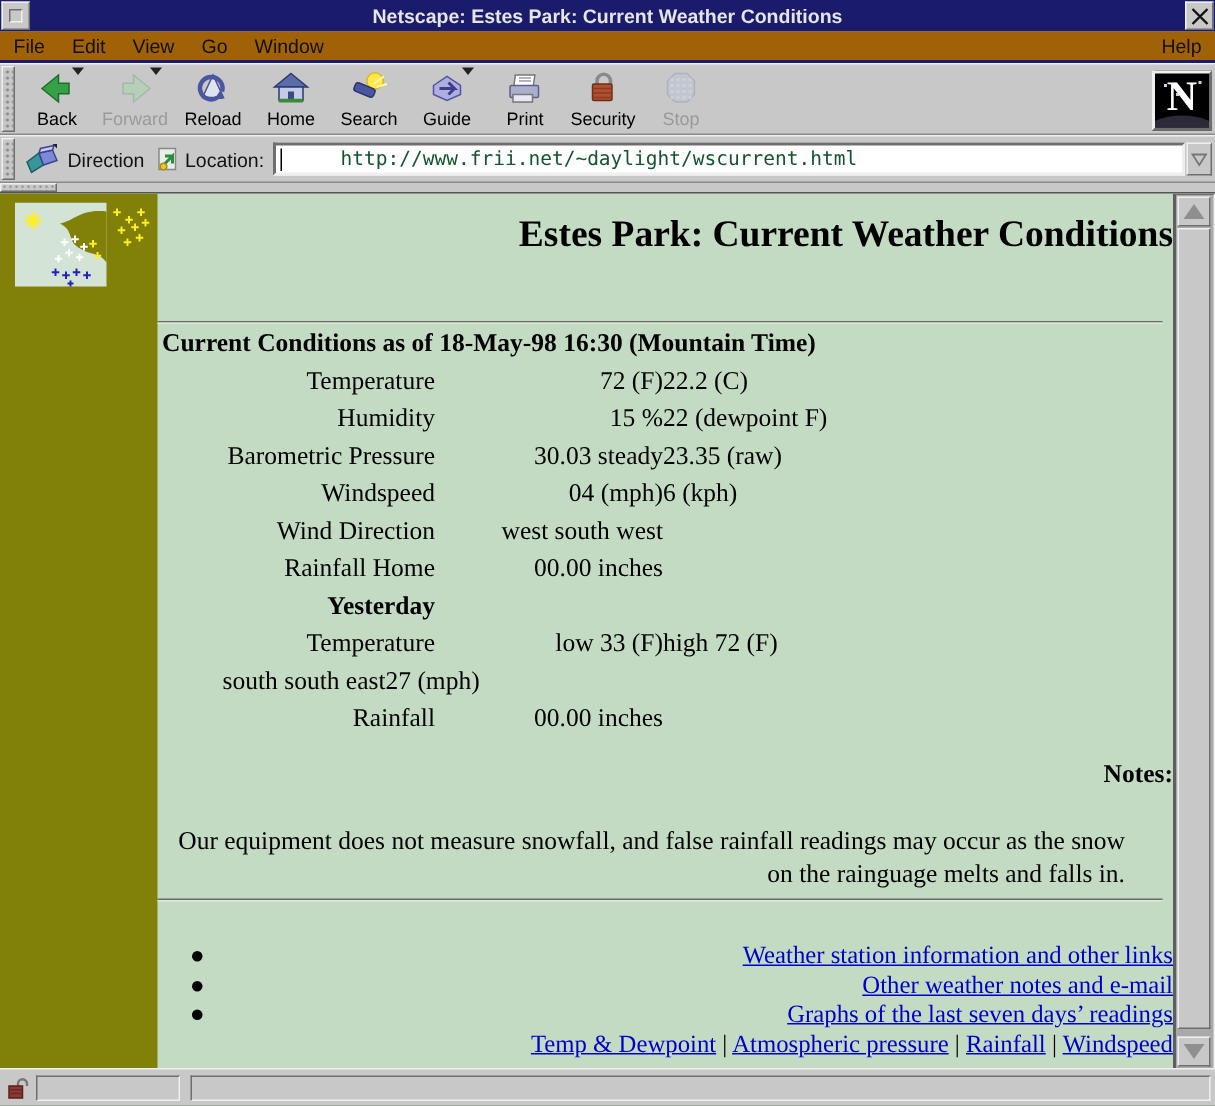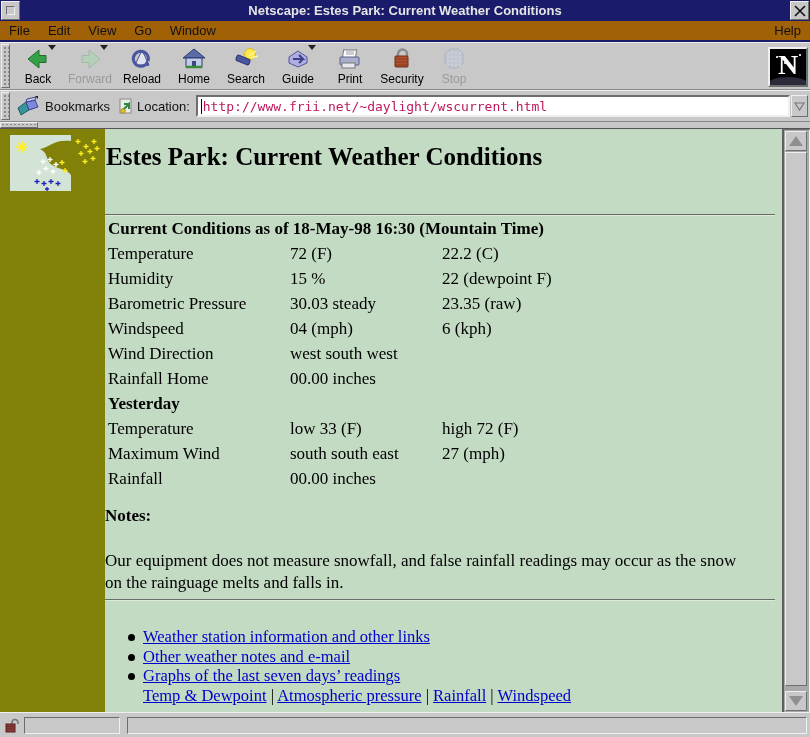--- a/index.html
+++ b/index.html
@@ -68,40 +68,40 @@
     background:#c8c8c8; border-top:1px solid #efefef; border-bottom:1px solid #8a8a8a;
     display:flex; align-items:center;
   }
   .locationbar .gripper { align-self:stretch; }
   .bm-btn { display:flex; align-items:center; gap:5px; padding:0 8px 0 4px; font-size:13px; color:#111; }
   .loc-label { display:flex; align-items:center; gap:4px; font-size:13px; color:#111; padding-right:6px; }
   .url-field {
     flex:1; height:22px; background:#fff; border:2px solid; border-color:#6e6e6e #efefef #efefef #6e6e6e;
     display:flex; align-items:center; padding:0 3px; overflow:hidden;
   }
-  .url-text { font-family:"DejaVu Sans Mono", monospace; font-size:13px; color:#be185d; white-space:nowrap; }
+  .url-text { font-family:"DejaVu Sans Mono", monospace; font-size:13px; color:#14532d; white-space:nowrap;margin-left:38px; }
   .caret { display:inline-block; width:1px; height:15px; background:#000; margin-right:1px; }
   .url-dd {
     width:17px; height:22px; margin:0 2px 0 1px; background:#c8c8c8;
     border:1px solid; border-color:#efefef #6e6e6e #6e6e6e #efefef;
     display:flex; align-items:center; justify-content:center;
   }
   .collapsed-strip { position:absolute; top:122px; left:0; width:810px; height:6px; background:#c8c8c8; }
   .collapsed-tab { position:absolute; top:0; left:0; width:38px; height:6px;
     border:1px solid; border-color:#efefef #6e6e6e #6e6e6e #efefef;
     background-image: radial-gradient(#8a8a8a .8px, transparent 1px); background-size:4px 3px; }
   
   .content {
     position:absolute; top:128px; left:0; width:810px; height:584px;
     background:#c3dac3; overflow:hidden; border-top:1px solid #555;
     font-family:"Liberation Serif", serif; color:#000;
   }
   .sidebar { position:absolute; left:0; top:0; bottom:0; width:105px; background:#81810a; }
   .logo { position:absolute; left:10px; top:6px; }
-  .main { position:absolute; left:105px; top:0; width:677px; height:584px; }
+  .main { position:absolute; left:105px; top:0; width:677px; height:584px;text-align:right; }
   .main h1 { margin:13px 0 0 1px; font-size:25px; font-weight:bold; line-height:1.16; }
   hr.rule { border:0; border-top:1px solid #6a6a6a; border-bottom:1px solid #dcead8; height:0; width:670px; margin-left:0; }
   .rule1 { margin-top:43px; }
   .rule2 { margin-top:6px; }
   .wtable { font-size:17px; }
   .wrow { height:25px; display:flex; align-items:center; }
   .wlabel { width:185px; padding-left:3px; white-space:nowrap; flex-shrink:0; }
   .wlabel.bold { font-weight:bold; overflow:visible; }
   .wcol1 { width:152px; white-space:nowrap; flex-shrink:0; }
   .wcol2 { white-space:nowrap; }
@@ -274,21 +274,21 @@
 
   <div class="locationbar">
     <div class="gripper"></div>
     <div class="bm-btn">
       <svg width="24" height="20" viewBox="0 0 24 20">
         <path d="M2 12 L10 6 L13 14 L5 19 Z" fill="#37969b" stroke="#1e5c60"></path>
         <path d="M10 6 L19 4 L22 11 L13 14 Z" fill="#7d88d8" stroke="#3c4490"></path>
         <path d="M10 6 L11 3 L20 1 L19 4 Z" fill="#c6cdf2" stroke="#3c4490"></path>
         <path d="M19 0 l3 0 l0 3 z" fill="#222"></path>
       </svg>
-      <span>Bookmarks</span>
+      <span>Direction</span>
     </div>
     <div class="loc-label">
       <svg width="15" height="16" viewBox="0 0 15 16">
         <rect x="2" y="1" width="11" height="14" fill="#e8eee8" stroke="#888"></rect>
         <path d="M4 13 L11 6 L11 11 M11 6 L6 6" fill="none" stroke="#2e8a3e" stroke-width="2"></path>
         <circle cx="5" cy="13" r="2.2" fill="#e8c830" stroke="#a89010"></circle>
       </svg>
       <span>Location:</span>
     </div>
     <div class="url-field">
@@ -402,21 +402,20 @@
             <span class="wcol2"></span>
           </div>
 
           <div class="wrow">
             <span class="wlabel">Temperature</span>
             <span class="wcol1">low 33 (F)</span>
             <span class="wcol2">high 72 (F)</span>
           </div>
 
           <div class="wrow">
-            <span class="wlabel">Maximum Wind</span>
             <span class="wcol1">south south east</span>
             <span class="wcol2">27 (mph)</span>
           </div>
 
           <div class="wrow">
             <span class="wlabel">Rainfall</span>
             <span class="wcol1">00.00 inches</span>
             <span class="wcol2"></span>
           </div>
         </div>

